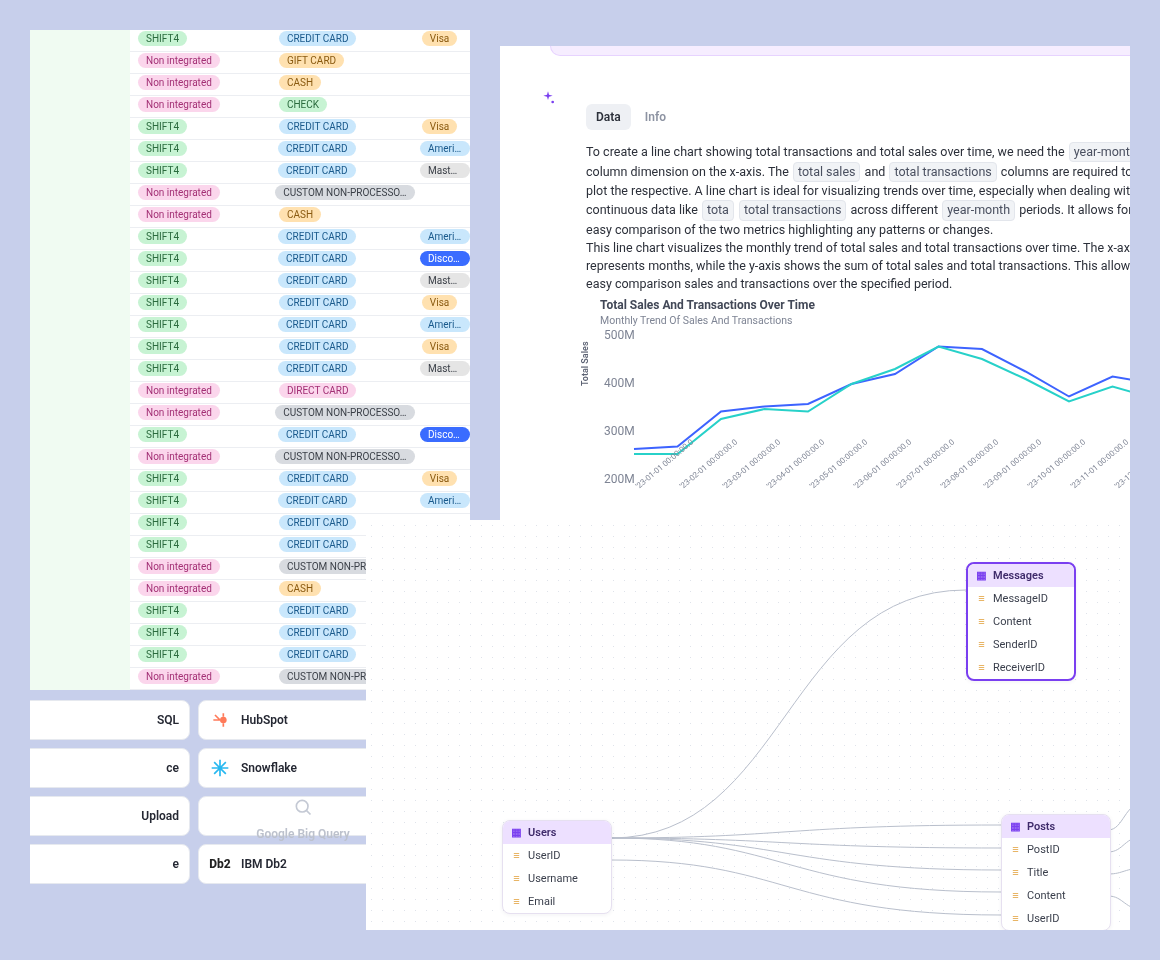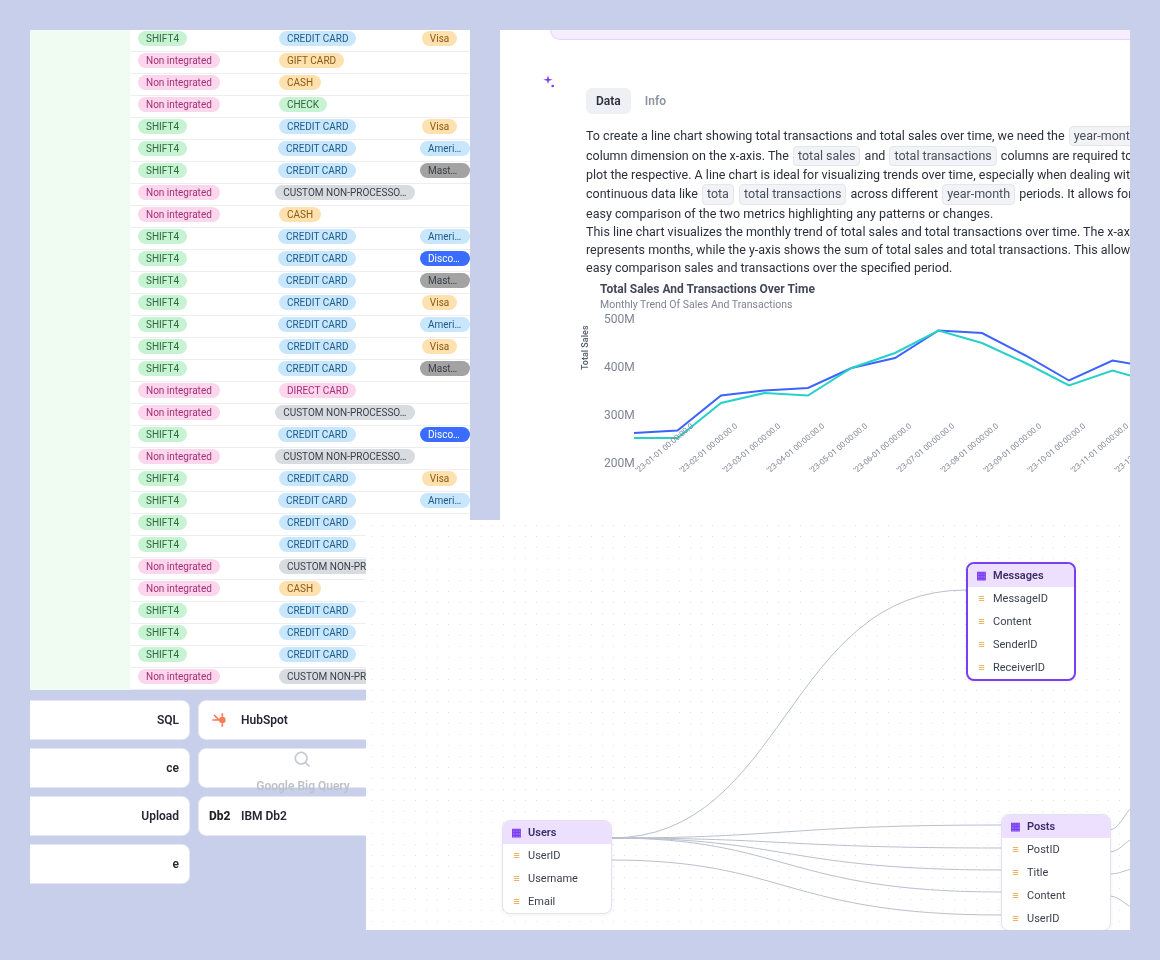--- a/index.html
+++ b/index.html
@@ -58,21 +58,21 @@
   .pill.shift4 { background: #c7f3d3; color: #2b6b3e; }
   .pill.nonint { background: #fbd6ec; color: #a33075; }
   .pill.credit { background: #c9e7fc; color: #1a5a8c; }
   .pill.gift   { background: #ffe1b0; color: #8a5a10; }
   .pill.cash   { background: #ffe1b0; color: #8a5a10; }
   .pill.check  { background: #c7f3d3; color: #2b6b3e; }
   .pill.custom { background: #d8dbe0; color: #3a3f47; }
   .pill.direct { background: #fbd6ec; color: #a33075; }
   .pill.visa   { background: #ffe1b0; color: #8a5a10; }
   .pill.americ { background: #c9e7fc; color: #1a5a8c; }
-  .pill.master { background: #a3a3a3; color: #3a3f47; }
+  .pill.master { background: #e5e5e5; color: #3a3f47; }
   .pill.discov { background: #3a6cff; color: #fff; }
 
   
   .connectors {
     position: absolute;
     left: -50px; top: 670px;
     width: 420px; height: 260px;
     display: flex;
     gap: 8px;
   }
@@ -93,29 +93,29 @@
     padding: 0 10px;
     font-size: 12px;
     font-weight: 600;
     color: #252833;
   }
   .conn-card.faded { color: #bcc1cc; flex-direction: column; }
   .conn-icon {
     width: 22px; height: 22px;
     display: flex;
     align-items: center;
-    justify-content: flex-start;
+    justify-content: center;
     font-size: 14px;
     font-weight: 700;
   }
 
   
   .right-panel {
     position: absolute;
-    left: 470px; top: 0;
+    left: 470px; top: 16px;
     width: 660px; height: 490px;
     background: #fff;
   }
   .prompt-strip {
     position: absolute;
     left: 50px; top: 0;
     width: 610px; height: 10px;
     background: #f6edff;
     border: 1px solid #e7d3ff;
     border-top: none;
@@ -414,20 +414,30 @@
       </div>
     <div class="conn-col" id="conn-right">
         <div class="conn-card">
           <span class="conn-icon">
             <svg viewBox="0 0 24 24" width="20" height="20">
               <circle cx="16" cy="12" r="4" fill="#ff7a59"></circle>
               <path stroke="#ff7a59" stroke-width="2" d="M16 8V4M16 16v4M12 12H4M6 6l6 6"></path>
             </svg>
           </span>
           <span>HubSpot</span>
+        </div>
+        <div class="conn-card">
+          <span class="conn-icon">
+            <svg viewBox="0 0 24 24" width="20" height="20">
+              <g stroke="#27b8f0" stroke-width="2" fill="none">
+                <path d="M12 2v20M2 12h20M5 5l14 14M19 5L5 19"></path>
+              </g>
+            </svg>
+          </span>
+          <span>Snowflake</span>
         </div>
         <div class="conn-card faded">
           <span class="conn-icon">
             <svg viewBox="0 0 24 24" width="20" height="20">
               <circle cx="11" cy="11" r="7" fill="none" stroke="#c4c9d4" stroke-width="2"></circle>
               <path d="M16 16l5 5" stroke="#c4c9d4" stroke-width="2"></path>
             </svg>
           </span>
           <span>Google Big Query</span>
         </div>

